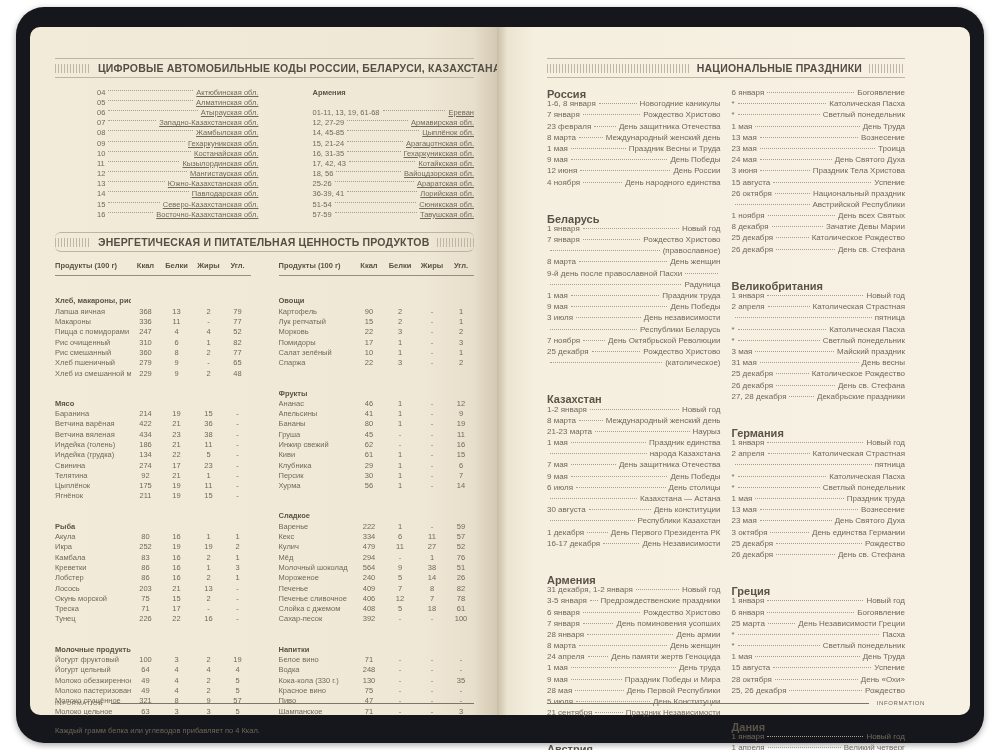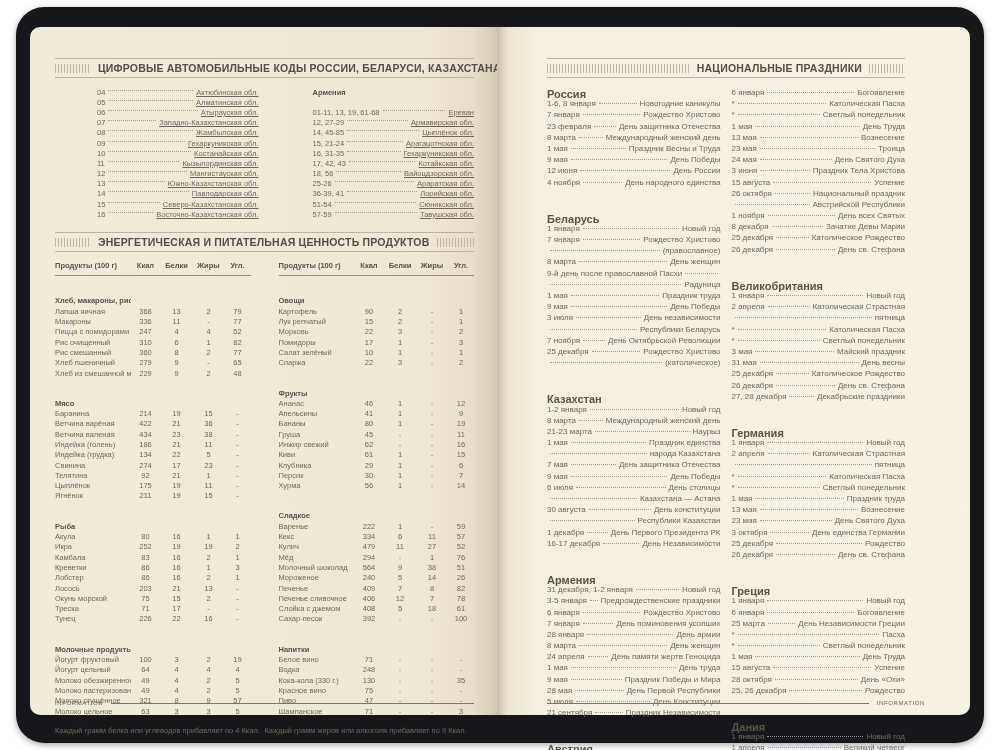--- a/index.html
+++ b/index.html
@@ -23,21 +23,21 @@
   .hdr-title{font-size:10.5px;font-weight:bold;color:#544e44;letter-spacing:.2px;white-space:nowrap;}
   
   .codes-wrap{display:flex;gap:12px;margin-top:9px;}
   .codes-col{flex:1 1 0;}
   .crow{display:flex;align-items:center;height:10.2px;font-size:7.5px;color:#71685b;white-space:nowrap;padding-left:42px;}
   .crow .code{flex:0 0 auto;}
   .crow .b{font-weight:bold;color:#5a5347;}
   .lead{flex:1 1 auto;border-bottom:1px dotted #a89e8b;margin:0 3px;transform:translateY(-2px);}
   .crow .reg{flex:0 0 auto;text-decoration:underline;}
   
-  .food-hdr{margin-top:13px;}
+  .food-hdr{margin-top:13px;border-radius:6px;}
   .food-wrap{display:flex;gap:28px;margin-top:9px;}
   .food-col{flex:1 1 0;}
   .frow{display:grid;grid-template-columns:1fr 30px 32px 32px 26px;align-items:baseline;height:10.3px;
     font-size:7.5px;color:#71685b;white-space:nowrap;}
   .frow .fname{text-align:left;overflow:hidden;}
   .frow .fnum{text-align:center;}
   .frow.fhead{height:14px;border-bottom:1px solid #968d7e;margin-bottom:3px;}
   .frow .b{font-weight:bold;color:#5a5347;}
   .fsec{margin-top:20px;}
   .food-note{margin-top:9px;font-size:7.5px;color:#6e6558;}
@@ -698,21 +698,20 @@
               <span class="fnum">-</span>
               <span class="fnum">-</span>
               <span class="fnum">3</span>
             </div>
           </div>
         </div>
     </div>
 
     <div class="notes-wrap">
       <div class="food-note">Каждый грамм белка или углеводов прибавляет по 4 Ккал.</div>
-      <div class="food-note">Каждый грамм жиров или алкоголя прибавляет по 9 Ккал.</div>
     </div>
 
     <div class="pfoot">
       <span class="ftext">INFORMATION</span>
       <span class="rule"></span>
     </div>
   </div>
 
   <div class="page page-right">
     <div class="hdr">

